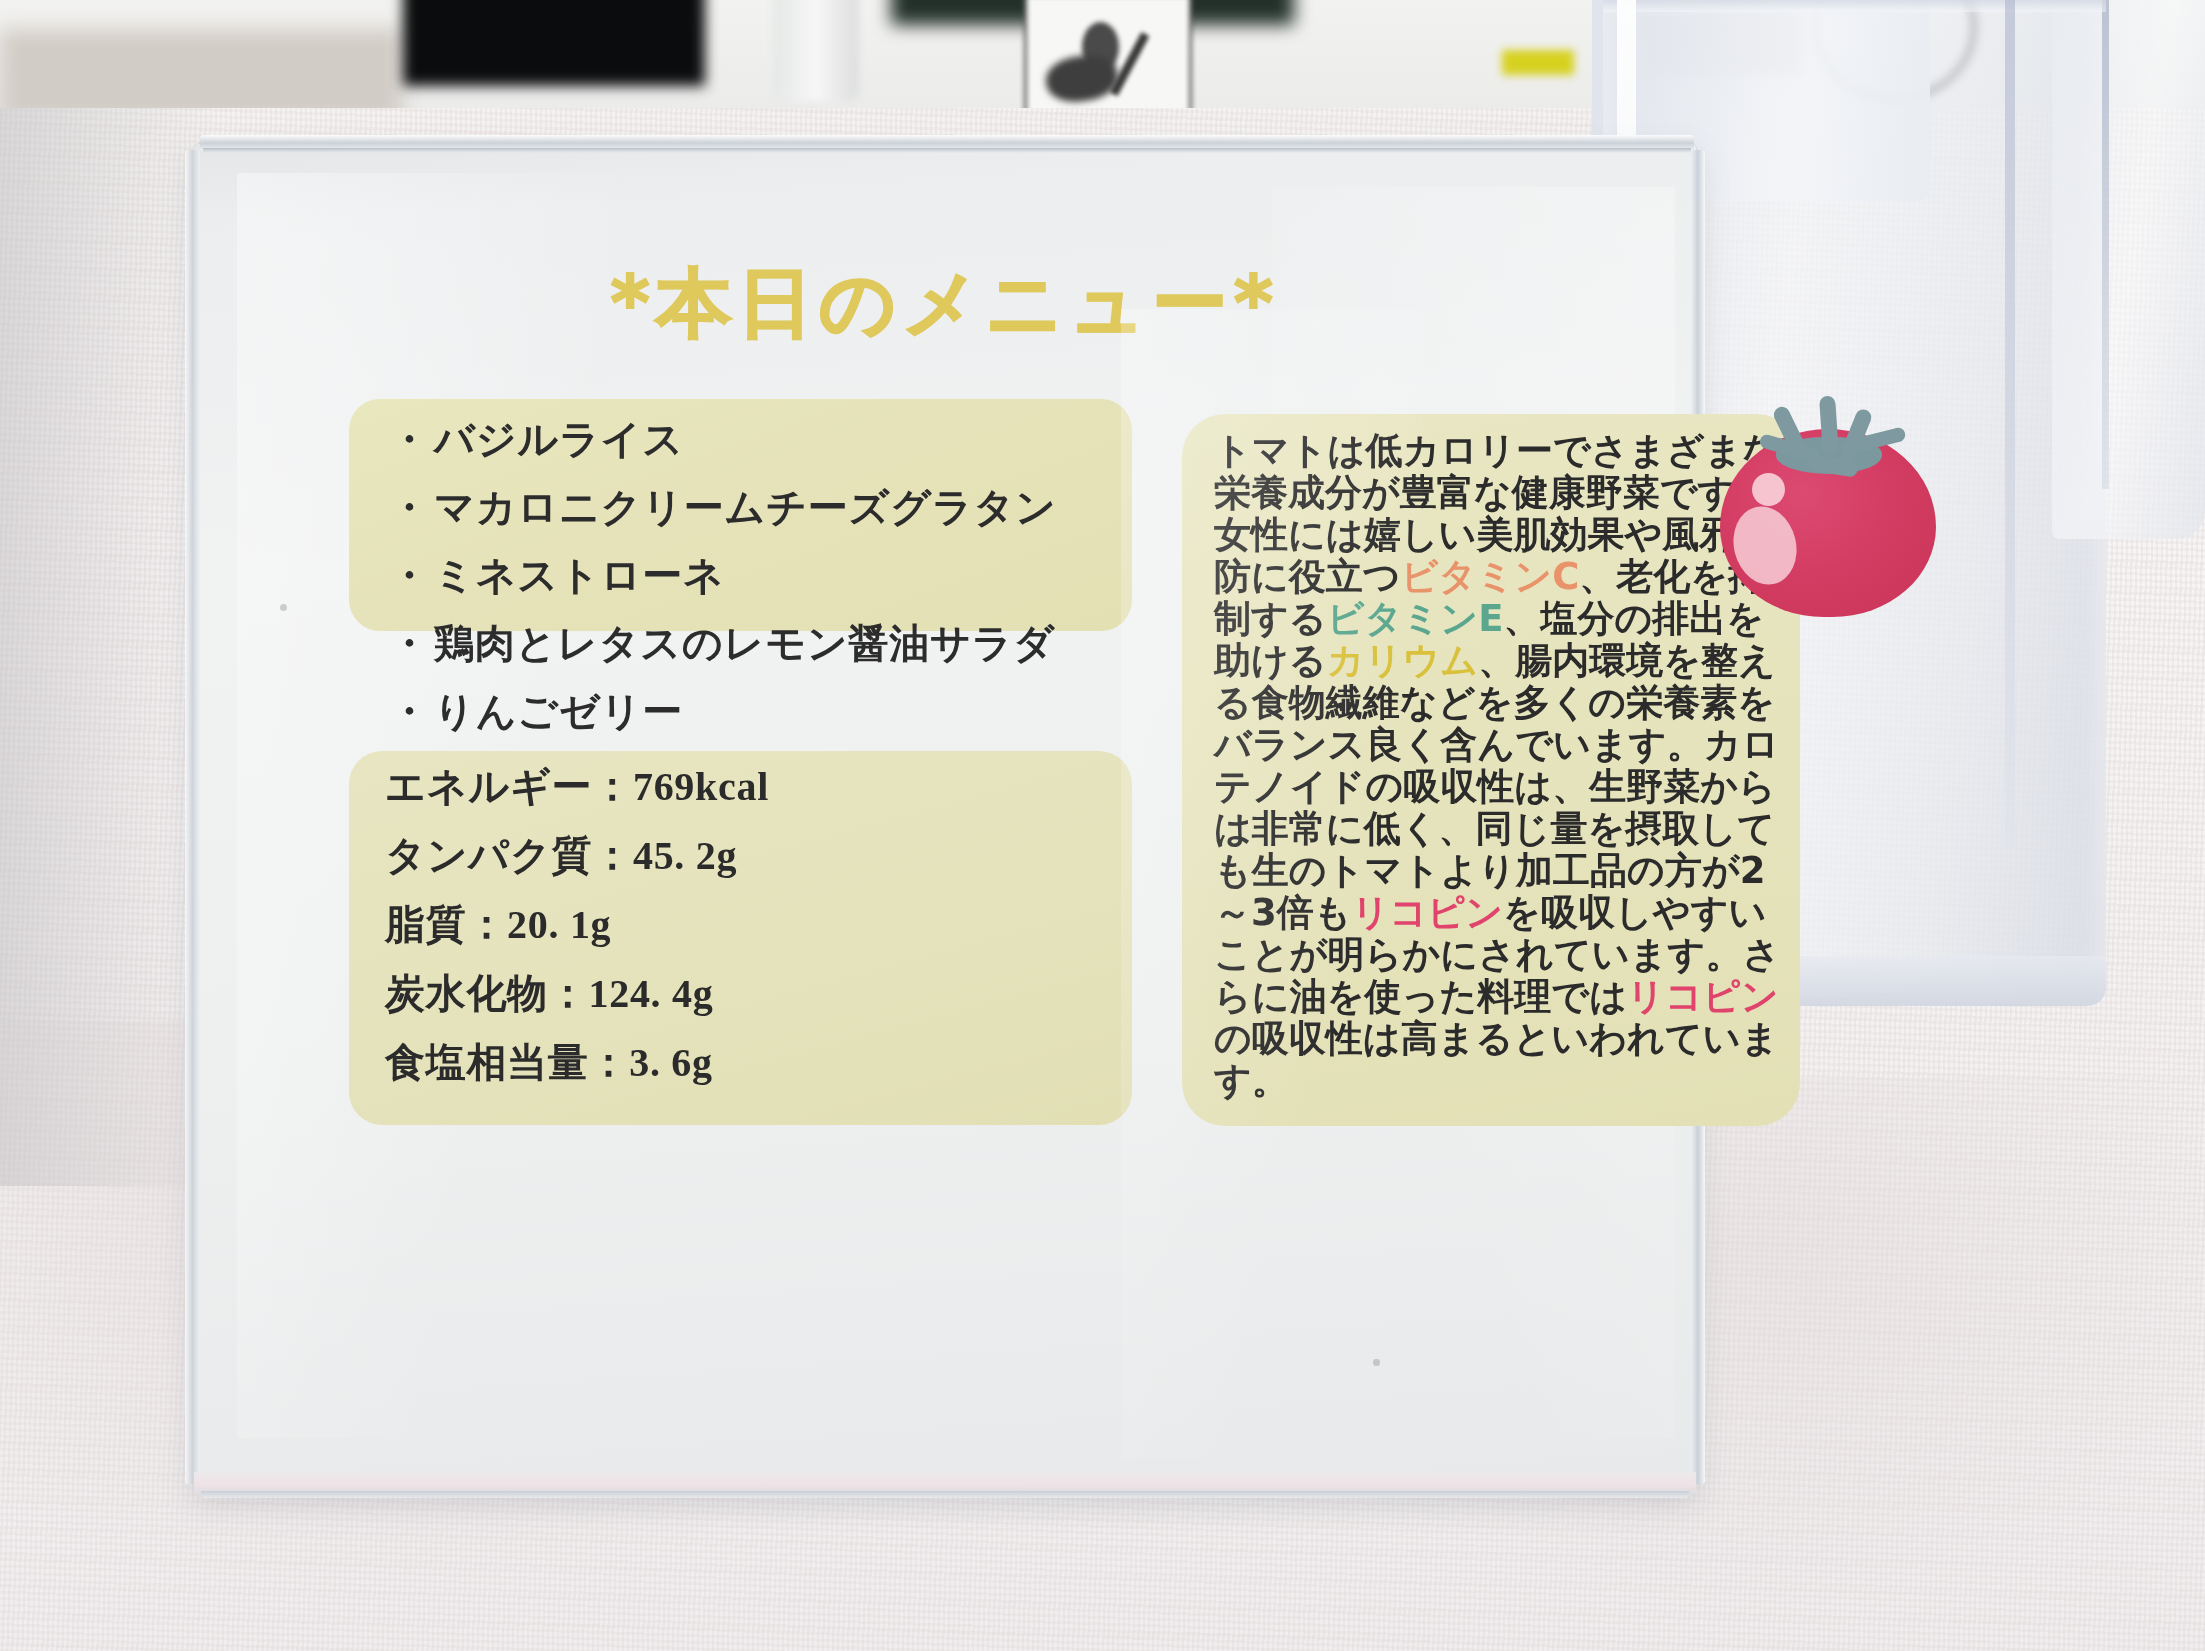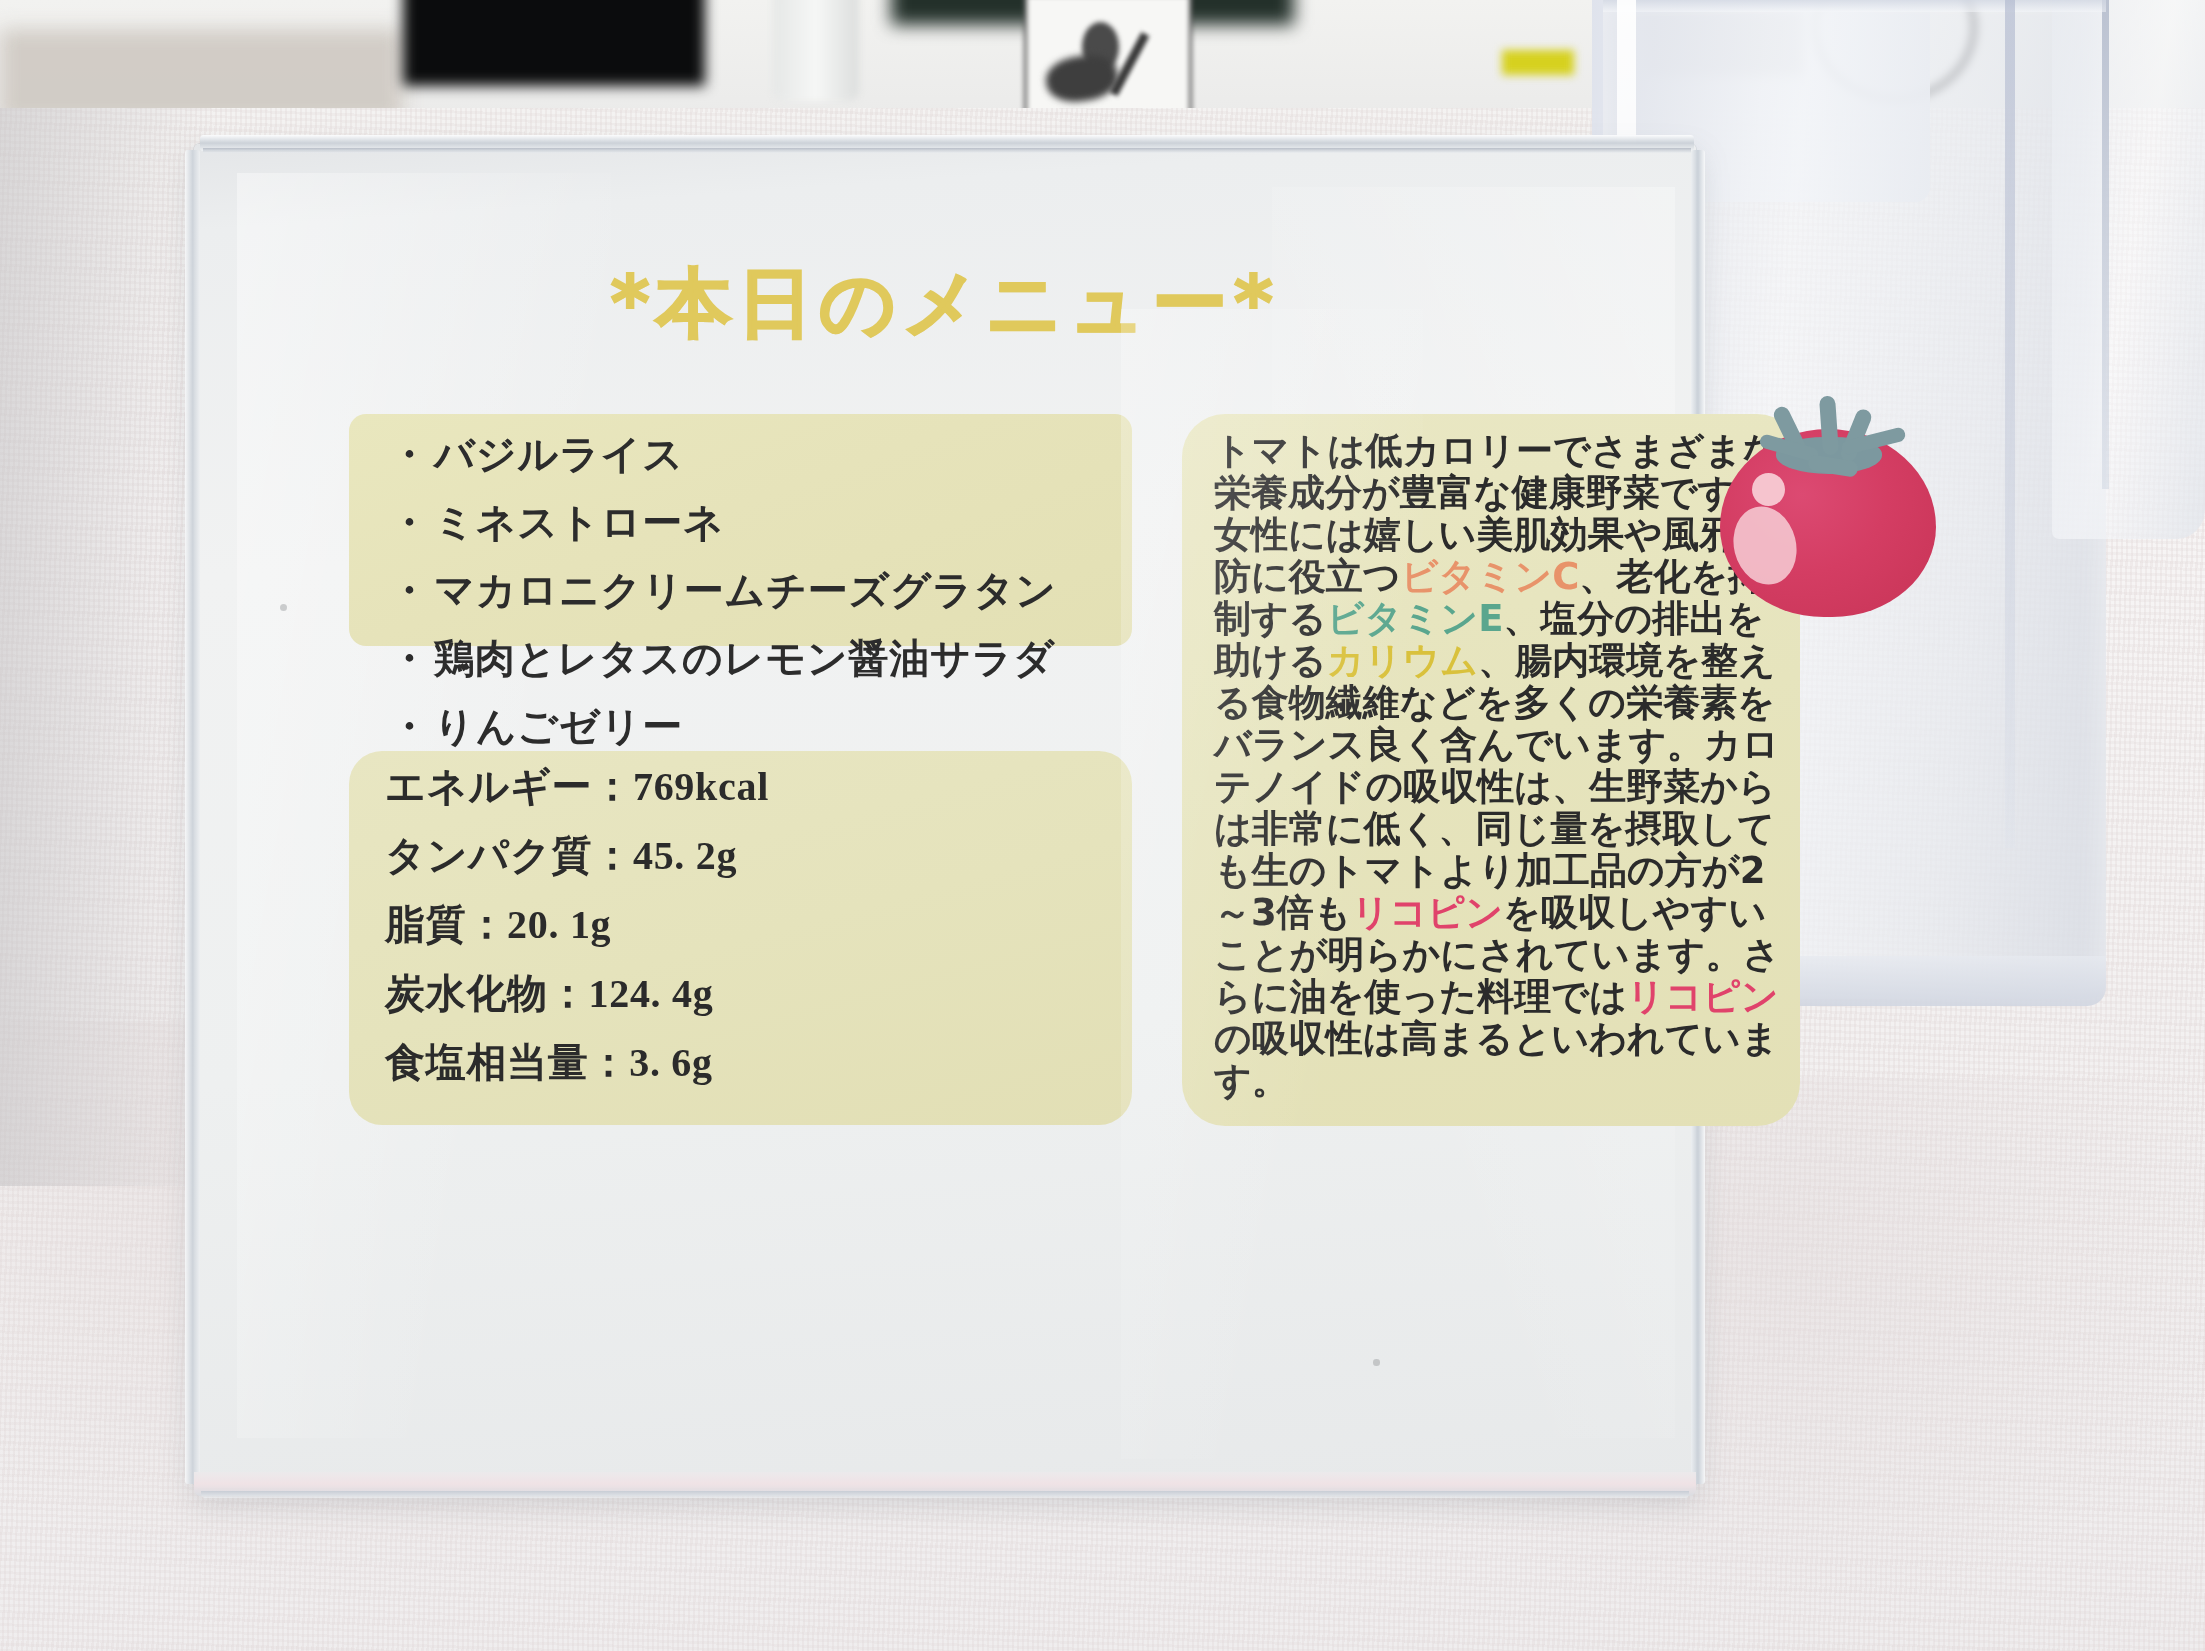--- a/index.html
+++ b/index.html
@@ -107,21 +107,21 @@
   .title{
     position:absolute;left:0;top:122px;width:1502px;text-align:center;
     font-size:75px;line-height:1;letter-spacing:6.5px;font-weight:700;
     color:#e0c95c;
     text-shadow:0 1.4px 0 rgba(210,188,80,.5);
     -webkit-text-stroke:2.2px #e0c95c;
   }
 
   
   .panel{position:absolute;background:#e7e5c0;}
-  .panel-menu{left:155px;top:270px;width:783px;height:232px;border-radius:17px;
+  .panel-menu{left:155px;top:255px;width:783px;height:232px;border-radius:31px;
     background:linear-gradient(160deg,#e9e7be 0%, #e6e3ba 45%, #e3e0b4 100%);}
   .panel-nutri{left:155px;top:607px;width:783px;height:374px;border-radius:33px;
     background:linear-gradient(165deg,#e8e6c2 0%, #e5e3bc 50%, #e2dfb5 100%);}
   .panel-desc{left:988px;top:270px;width:618px;height:712px;border-radius:43px;
     background:linear-gradient(170deg,#e9e7c3 0%, #e6e4bd 45%, #e3e0b6 100%);}
 
   
   .menu-list{position:absolute;left:40px;top:20px;width:726px;}
   .menu-item{font-size:40px;line-height:1.0;color:#2c2c2c;font-weight:700;
     margin-bottom:28px;letter-spacing:0.7px;white-space:nowrap;}
@@ -201,22 +201,22 @@
     <div class="stand-bottom-edge2"></div>
 
     <div class="stand-speck" style="left:86px;top:460px;width:7.2px;height:7.2px;"></div>
     <div class="stand-speck" style="left:1179px;top:1215px;width:6.5px;height:6.5px;"></div>
 
     <div class="title">*本日のメニュー*</div>
 
     <div class="panel panel-menu">
       <div class="menu-list">
         <div class="menu-item"><span class="bullet">・</span><span>バジルライス</span></div>
+        <div class="menu-item"><span class="bullet">・</span><span>マカロニクリームチーズグラタン</span></div>
         <div class="menu-item"><span class="bullet">・</span><span>ミネストローネ</span></div>
-        <div class="menu-item"><span class="bullet">・</span><span>マカロニクリームチーズグラタン</span></div>
         <div class="menu-item"><span class="bullet">・</span><span>鶏肉とレタスのレモン醤油サラダ</span></div>
         <div class="menu-item"><span class="bullet">・</span><span>りんごゼリー</span></div>
       </div>
     </div>
 
     <div class="panel panel-nutri">
       <div class="nutri-list">
         <div class="nutri-item">エネルギー：769kcal</div>
         <div class="nutri-item">タンパク質：45. 2g</div>
         <div class="nutri-item">脂質：20. 1g</div>

